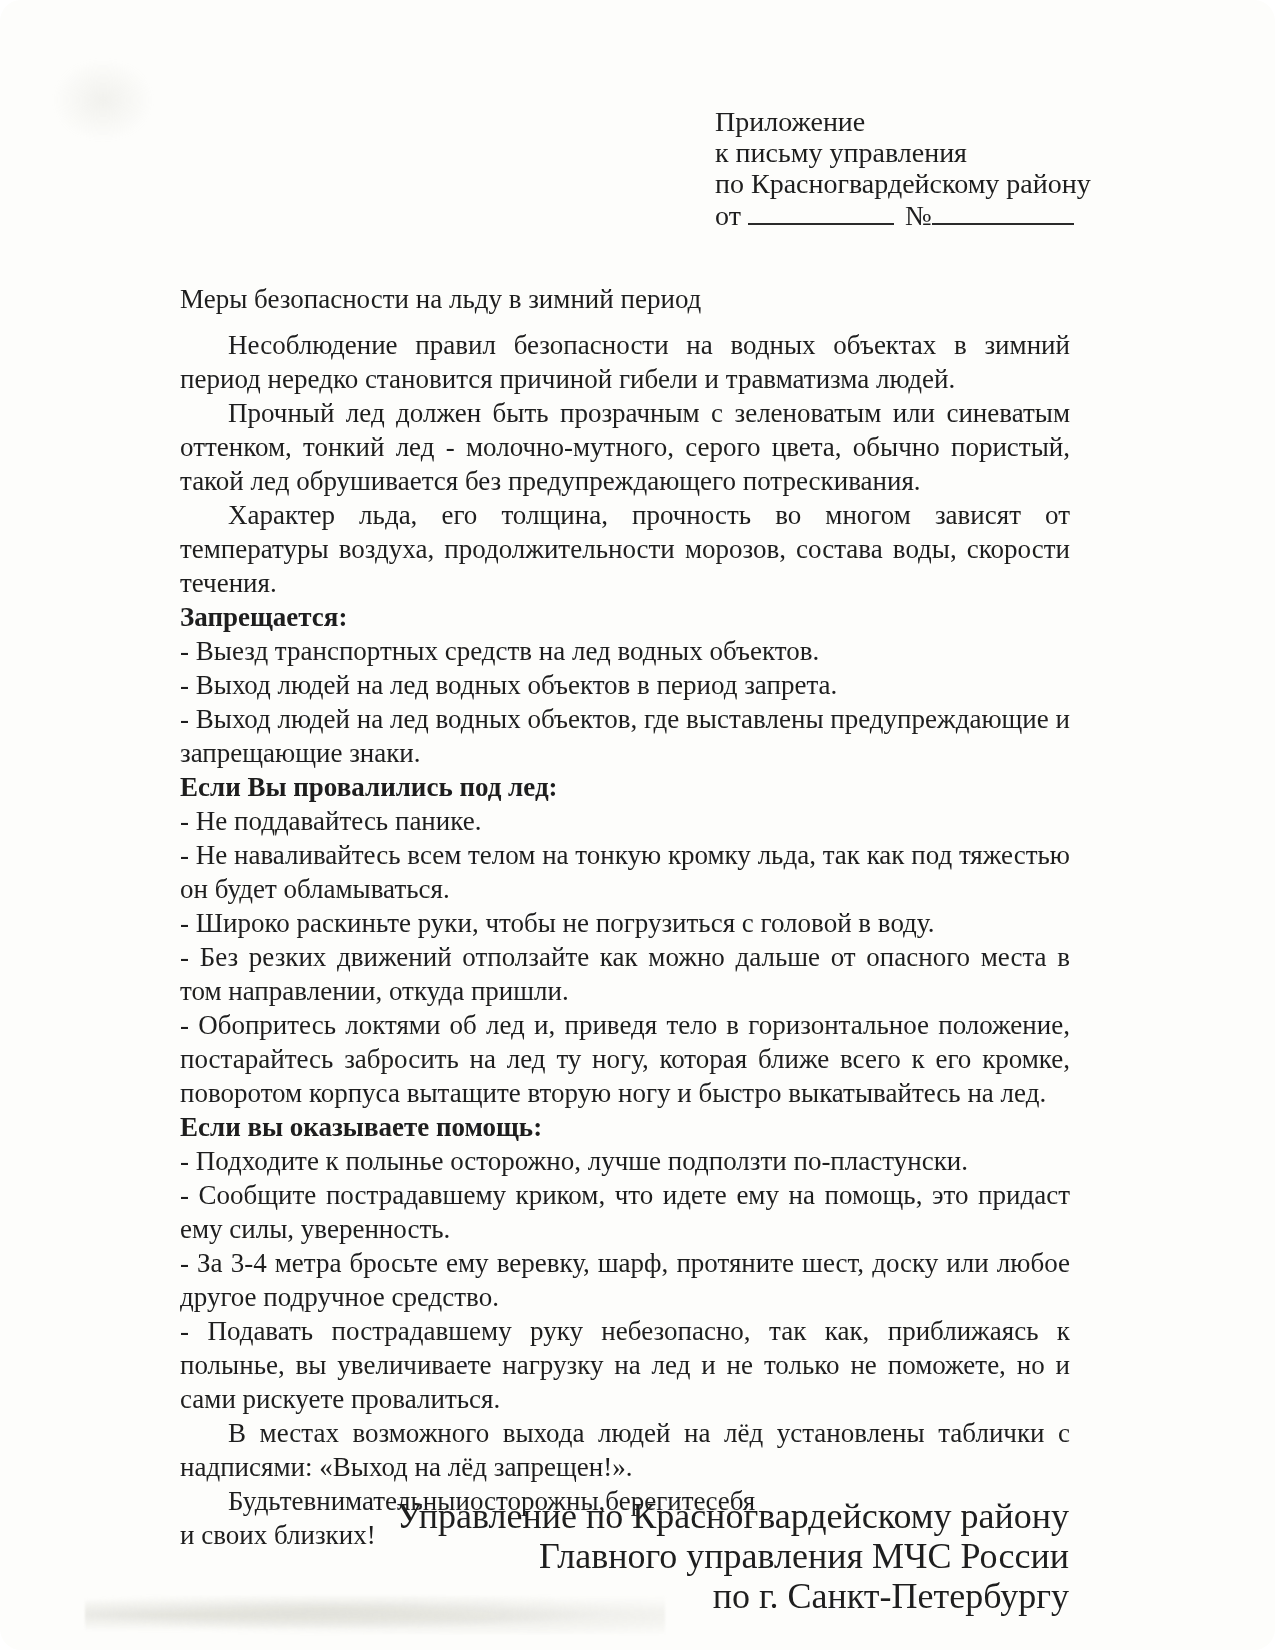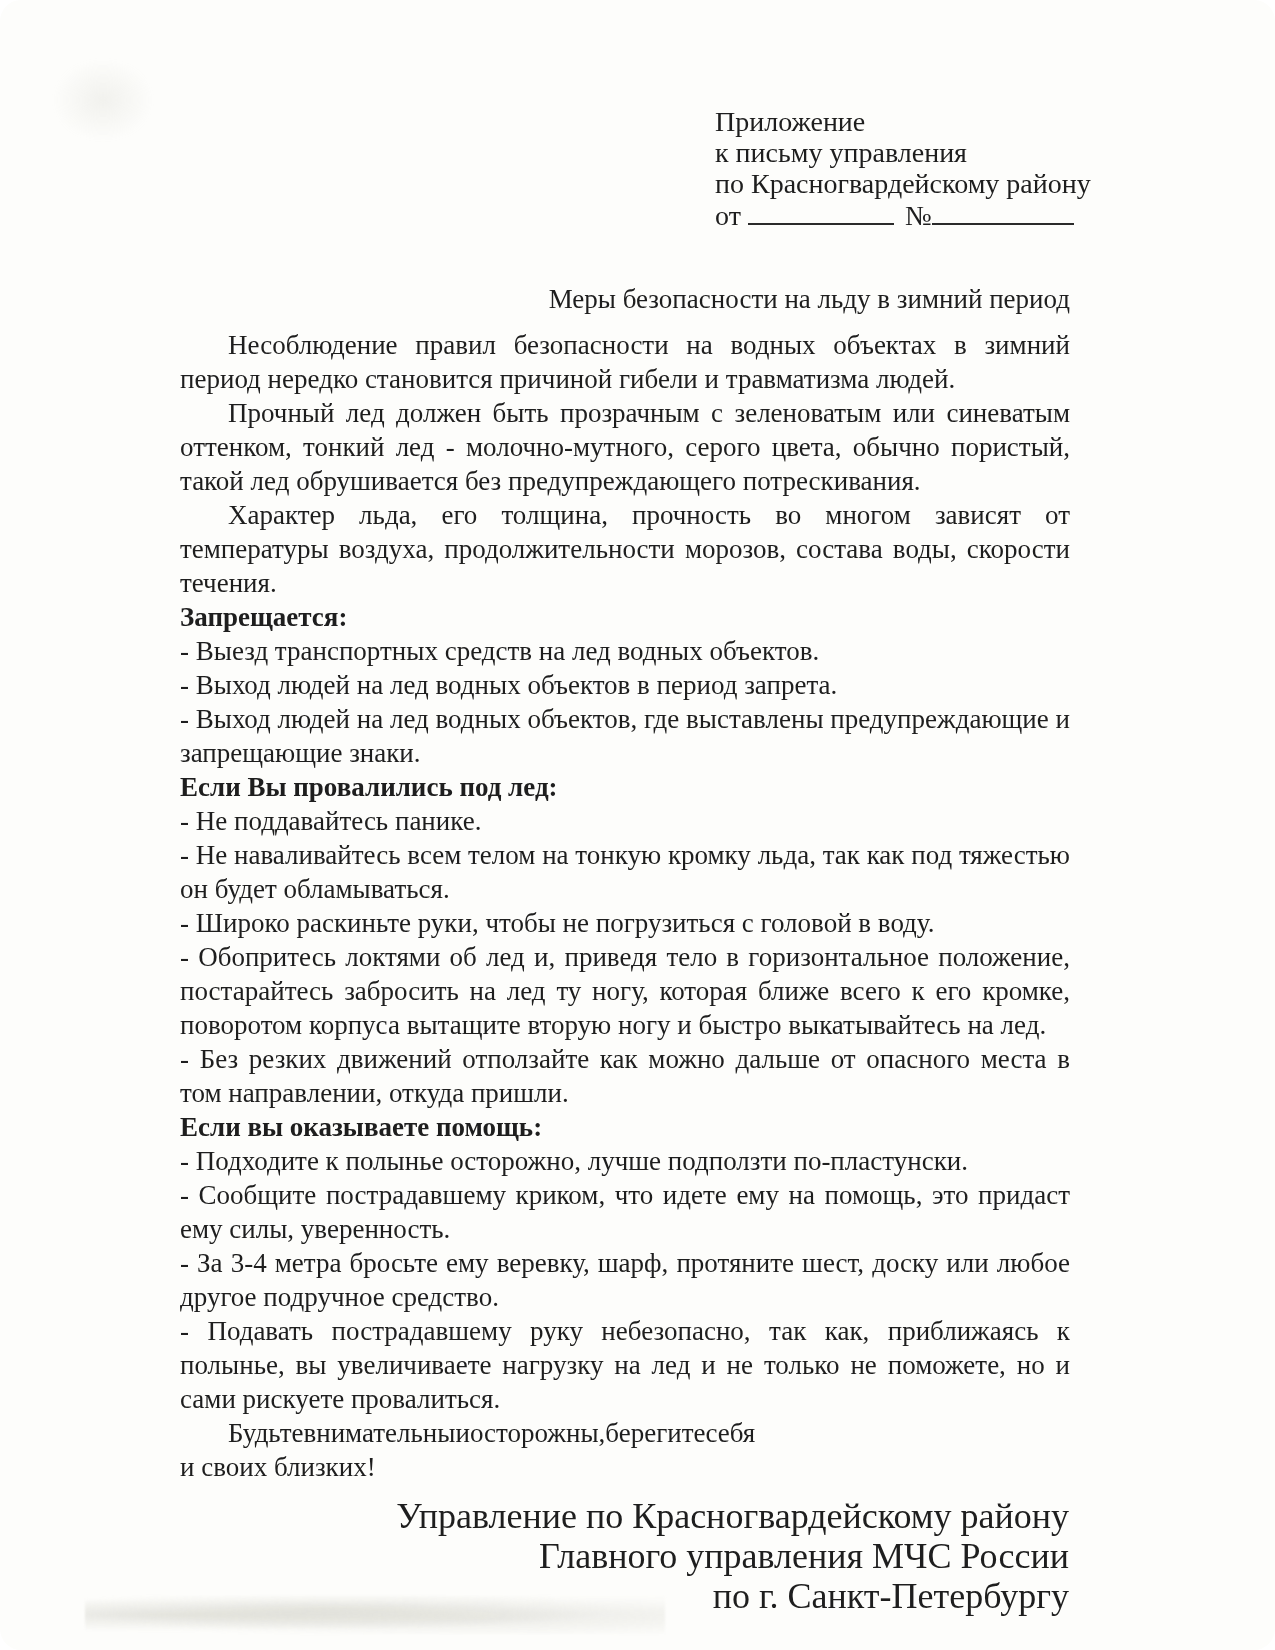--- a/index.html
+++ b/index.html
@@ -64,21 +64,21 @@
   .content {
     position: absolute;
     left: 180px;
     top: 282px;
     width: 890px;
     font-size: 27px;
     line-height: 34px;
     text-align: justify;
   }
   .doc-title {
-    text-align: right;
+    text-align: left;
     text-indent: 0;
     margin-bottom: 12px;
   }
   .para {
     text-indent: 48px;
   }
   .section-heading {
     font-weight: bold;
     text-align: left;
   }
@@ -127,29 +127,30 @@
 
     <div class="section-heading">Запрещается:</div>
     <div class="list-item">- Выезд транспортных средств на лед водных объектов.</div>
     <div class="list-item">- Выход людей на лед водных объектов в период запрета.</div>
     <div class="list-item">- Выход людей на лед водных объектов, где выставлены предупреждающие и запрещающие знаки.</div>
 
     <div class="section-heading">Если Вы провалились под лед:</div>
     <div class="list-item">- Не поддавайтесь панике.</div>
     <div class="list-item">- Не наваливайтесь всем телом на тонкую кромку льда, так как под тяжестью он будет обламываться.</div>
     <div class="list-item">- Широко раскиньте руки, чтобы не погрузиться с головой в воду.</div>
+    <div class="list-item">- Без резких движений отползайте как можно дальше от опасного места в том направлении, откуда пришли.</div>
     <div class="list-item">- Обопритесь локтями об лед и, приведя тело в горизонтальное положение, постарайтесь забросить на лед ту ногу, которая ближе всего к его кромке, поворотом корпуса вытащите вторую ногу и быстро выкатывайтесь на лед.</div>
-    <div class="list-item">- Без резких движений отползайте как можно дальше от опасного места в том направлении, откуда пришли.</div>
 
     <div class="section-heading">Если вы оказываете помощь:</div>
     <div class="list-item">- Подходите к полынье осторожно, лучше подползти по-пластунски.</div>
     <div class="list-item">- Сообщите пострадавшему криком, что идете ему на помощь, это придаст ему силы, уверенность.</div>
     <div class="list-item">- За 3-4 метра бросьте ему веревку, шарф, протяните шест, доску или любое другое подручное средство.</div>
     <div class="list-item">- Подавать пострадавшему руку небезопасно, так как, приближаясь к полынье, вы увеличиваете нагрузку на лед и не только не поможете, но и сами рискуете провалиться.</div>
 
+    <div class="para">В местах возможного выхода людей на лёд установлены таблички с надписями: «Выход на лёд запрещен!».</div>
 
     <div class="closing-spread">
       <span>Будьте</span>
       <span>внимательны</span>
       <span>и</span>
       <span>осторожны,</span>
       <span>берегите</span>
       <span>себя</span>
     </div>
     <div>и своих близких!</div>

